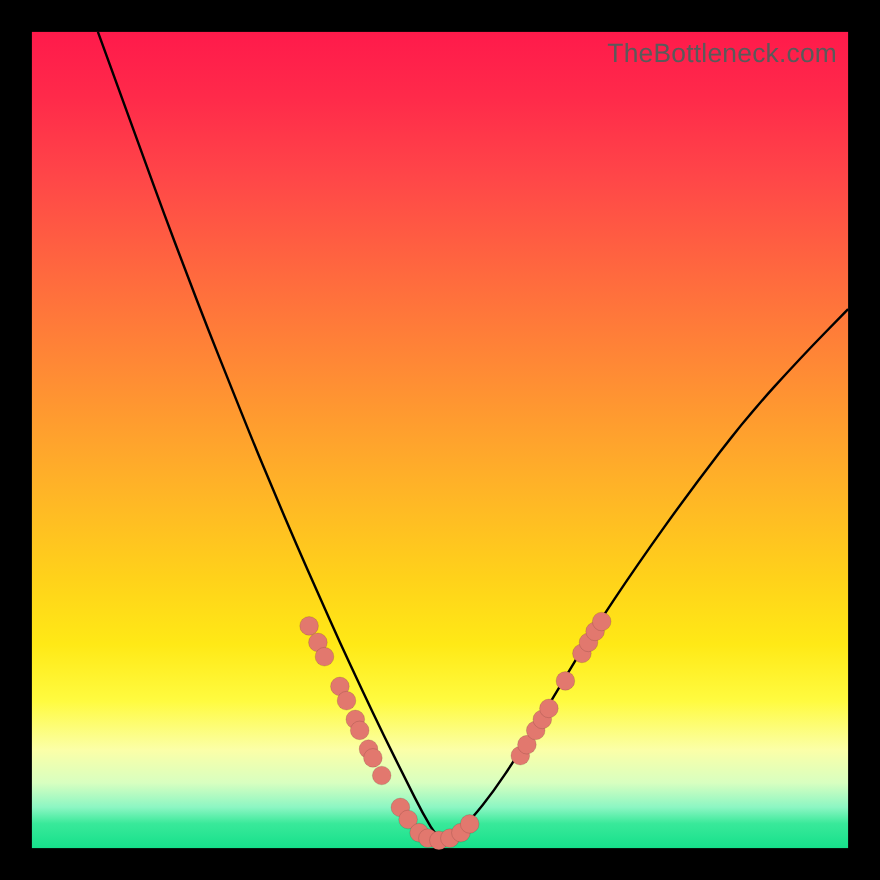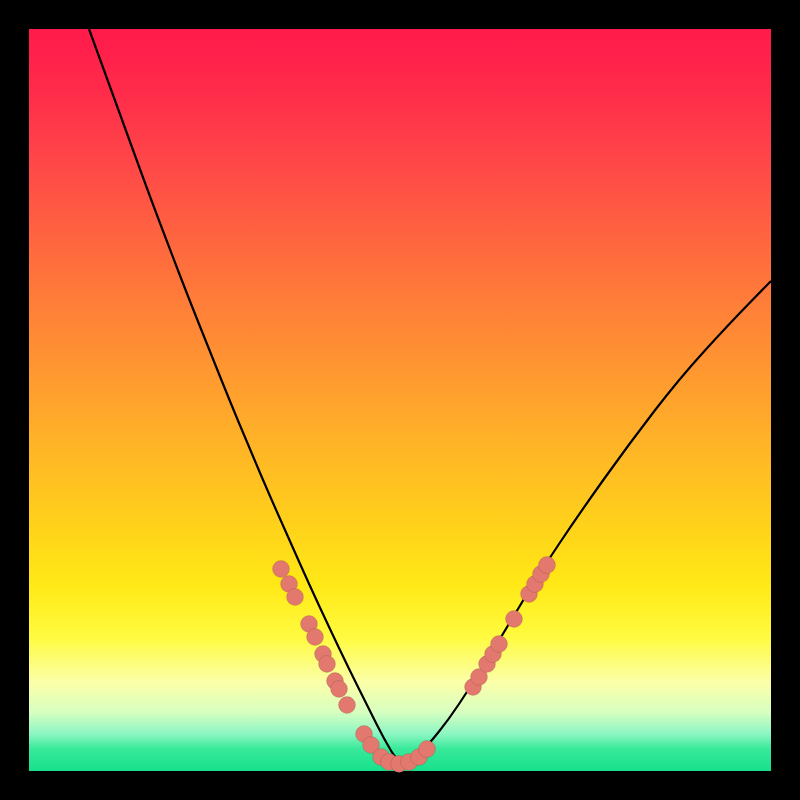--- a/index.html
+++ b/index.html
@@ -66,20 +66,21 @@
     fill: #e2786e;
     stroke: rgba(0,0,0,0.18);
     stroke-width: 0.6;
   }
 </style>
 </head>
 <body>
 
 <div class="frame">
   <div class="plot">
+    <span class="watermark">TheBottleneck.com</span>
 
     <svg class="curve" viewBox="0 0 742 742" preserveAspectRatio="none">
       <path id="curve-path" d="M 60 0 Q 60 0 70 27.5 Q 80 55 90 82.5 Q 100 110 110 137.5 Q 120 165 130 191.5 Q 140 218 150 244 Q 160 270 170 295 Q 180 320 190 345 Q 200 370 210 394 Q 220 418 230 441.5 Q 240 465 250 487.5 Q 260 510 270 532.5 Q 280 555 290 576.5 Q 300 598 310 619 Q 320 640 330 660 Q 340 680 347.5 695 Q 355 710 362.5 722.5 Q 370 735 377.5 732.5 Q 385 730 392.5 722.5 Q 400 715 410 702.5 Q 420 690 430 675 Q 440 660 450 644 Q 460 628 470 611.5 Q 480 595 495 570 Q 510 545 530 515 Q 550 485 575 450 Q 600 415 625 382.5 Q 650 350 675 322.5 Q 700 295 721 273.5 L 742 252" stroke="#000000"></path>
       <g class="dots" id="dots-group">
           <circle cx="252" cy="540" r="8.5" fill="#e2786e"></circle>
           <circle cx="260" cy="555" r="8.5" fill="#e2786e"></circle>
           <circle cx="266" cy="568" r="8.5" fill="#e2786e"></circle>
           <circle cx="280" cy="595" r="8.5" fill="#e2786e"></circle>
           <circle cx="286" cy="608" r="8.5" fill="#e2786e"></circle>
           <circle cx="294" cy="625" r="8.5" fill="#e2786e"></circle>

